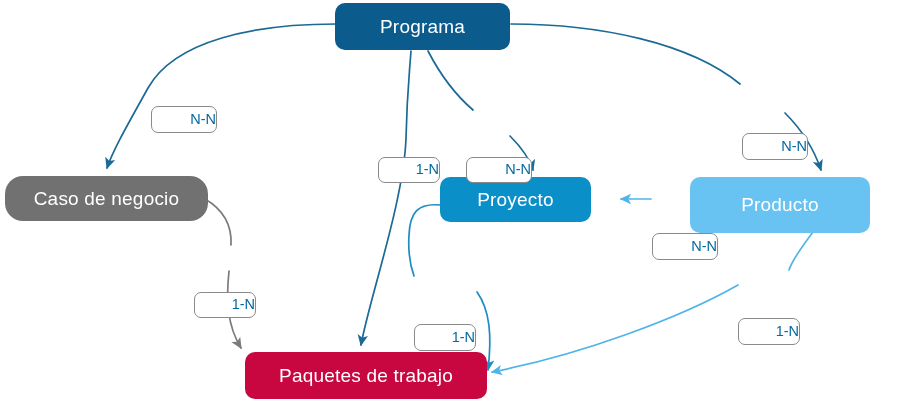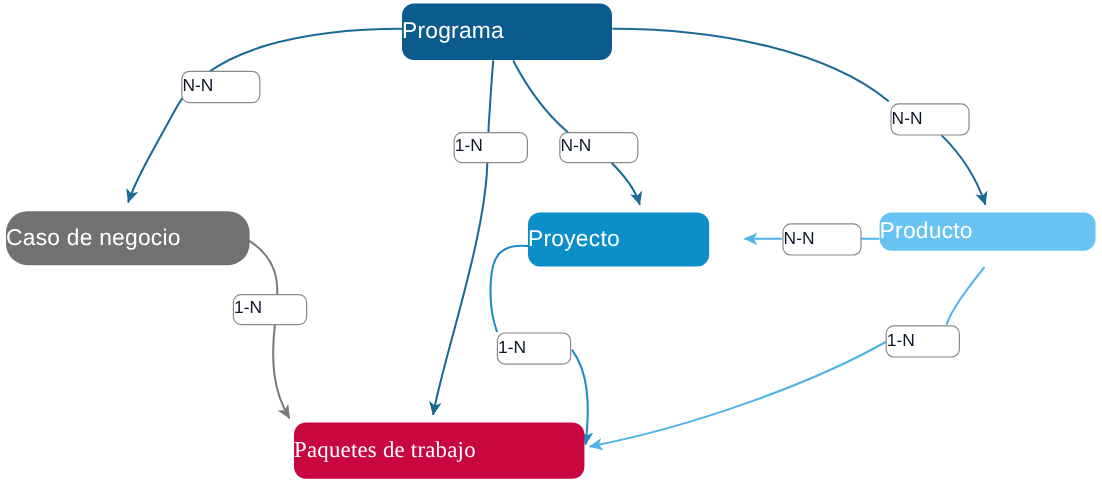--- a/index.html
+++ b/index.html
@@ -22,47 +22,48 @@
     position: absolute;
     left: 0;
     top: 0;
     width: 918px;
     height: 409px;
   }
   .node {
     position: absolute;
     display: flex;
     align-items: center;
-    justify-content: flex-start;
+    justify-content: center;
     border-radius: 10px;
     color: #ffffff;
     font-size: 19px;
     letter-spacing: 0.2px;
     box-sizing: border-box;
     white-space: nowrap;
     z-index: 3;
   }
   .node-label {
     display: block;
     line-height: 1;
     padding-bottom: 1px;
   }
   .edge-label {
     position: absolute;
     display: flex;
     align-items: center;
-    justify-content: flex-start;
+    justify-content: flex-end;
     background: #ffffff;
     border: 1.4px solid #8a8a8a;
     border-radius: 7px;
-    color: #0f172a;
+    color: #0369a1;
     font-size: 14.5px;
     box-sizing: border-box;
     white-space: nowrap;
     z-index: 4;
+    margin-top: 47px;
   }
   .edge-label span {
     line-height: 1;
     padding-bottom: 1px;
   }
 </style>
 </head>
 <body>
 
 <div id="diagram-canvas">
@@ -113,24 +114,24 @@
   <div id="node-layer">
       <div class="node" style="left: 335px; top: 3px; width: 175px; height: 47px; background: rgb(11, 92, 140);">
         <span class="node-label">Programa</span>
       </div>
       <div class="node" style="left: 5px; top: 176px; width: 203px; height: 45px; background: rgb(113, 113, 113); border-radius: 18px;">
         <span class="node-label">Caso de negocio</span>
       </div>
       <div class="node" style="left: 440px; top: 177px; width: 151px; height: 45px; background: rgb(10, 143, 201);">
         <span class="node-label">Proyecto</span>
       </div>
-      <div class="node" style="left: 733px; top: 177px; width: 180px; height: 32px; background: rgb(105, 195, 242);">
+      <div class="node" style="left: 690px; top: 177px; width: 180px; height: 56px; background: rgb(105, 195, 242);">
         <span class="node-label">Producto</span>
       </div>
-      <div class="node" style="left: 245px; top: 352px; width: 242px; height: 47px; background: rgb(200, 6, 63); font-family: Liberation Serif, serif;">
+      <div class="node" style="left: 245px; top: 352px; width: 242px; height: 47px; background: rgb(200, 6, 63);">
         <span class="node-label">Paquetes de trabajo</span>
       </div>
     </div>
   <div id="label-layer">
       <div class="edge-label" style="left: 151px; top: 59px; width: 66px; height: 27px;">
         <span>N-N</span>
       </div>
       <div class="edge-label" style="left: 378px; top: 110px; width: 62px; height: 26px;">
         <span>1-N</span>
       </div>

